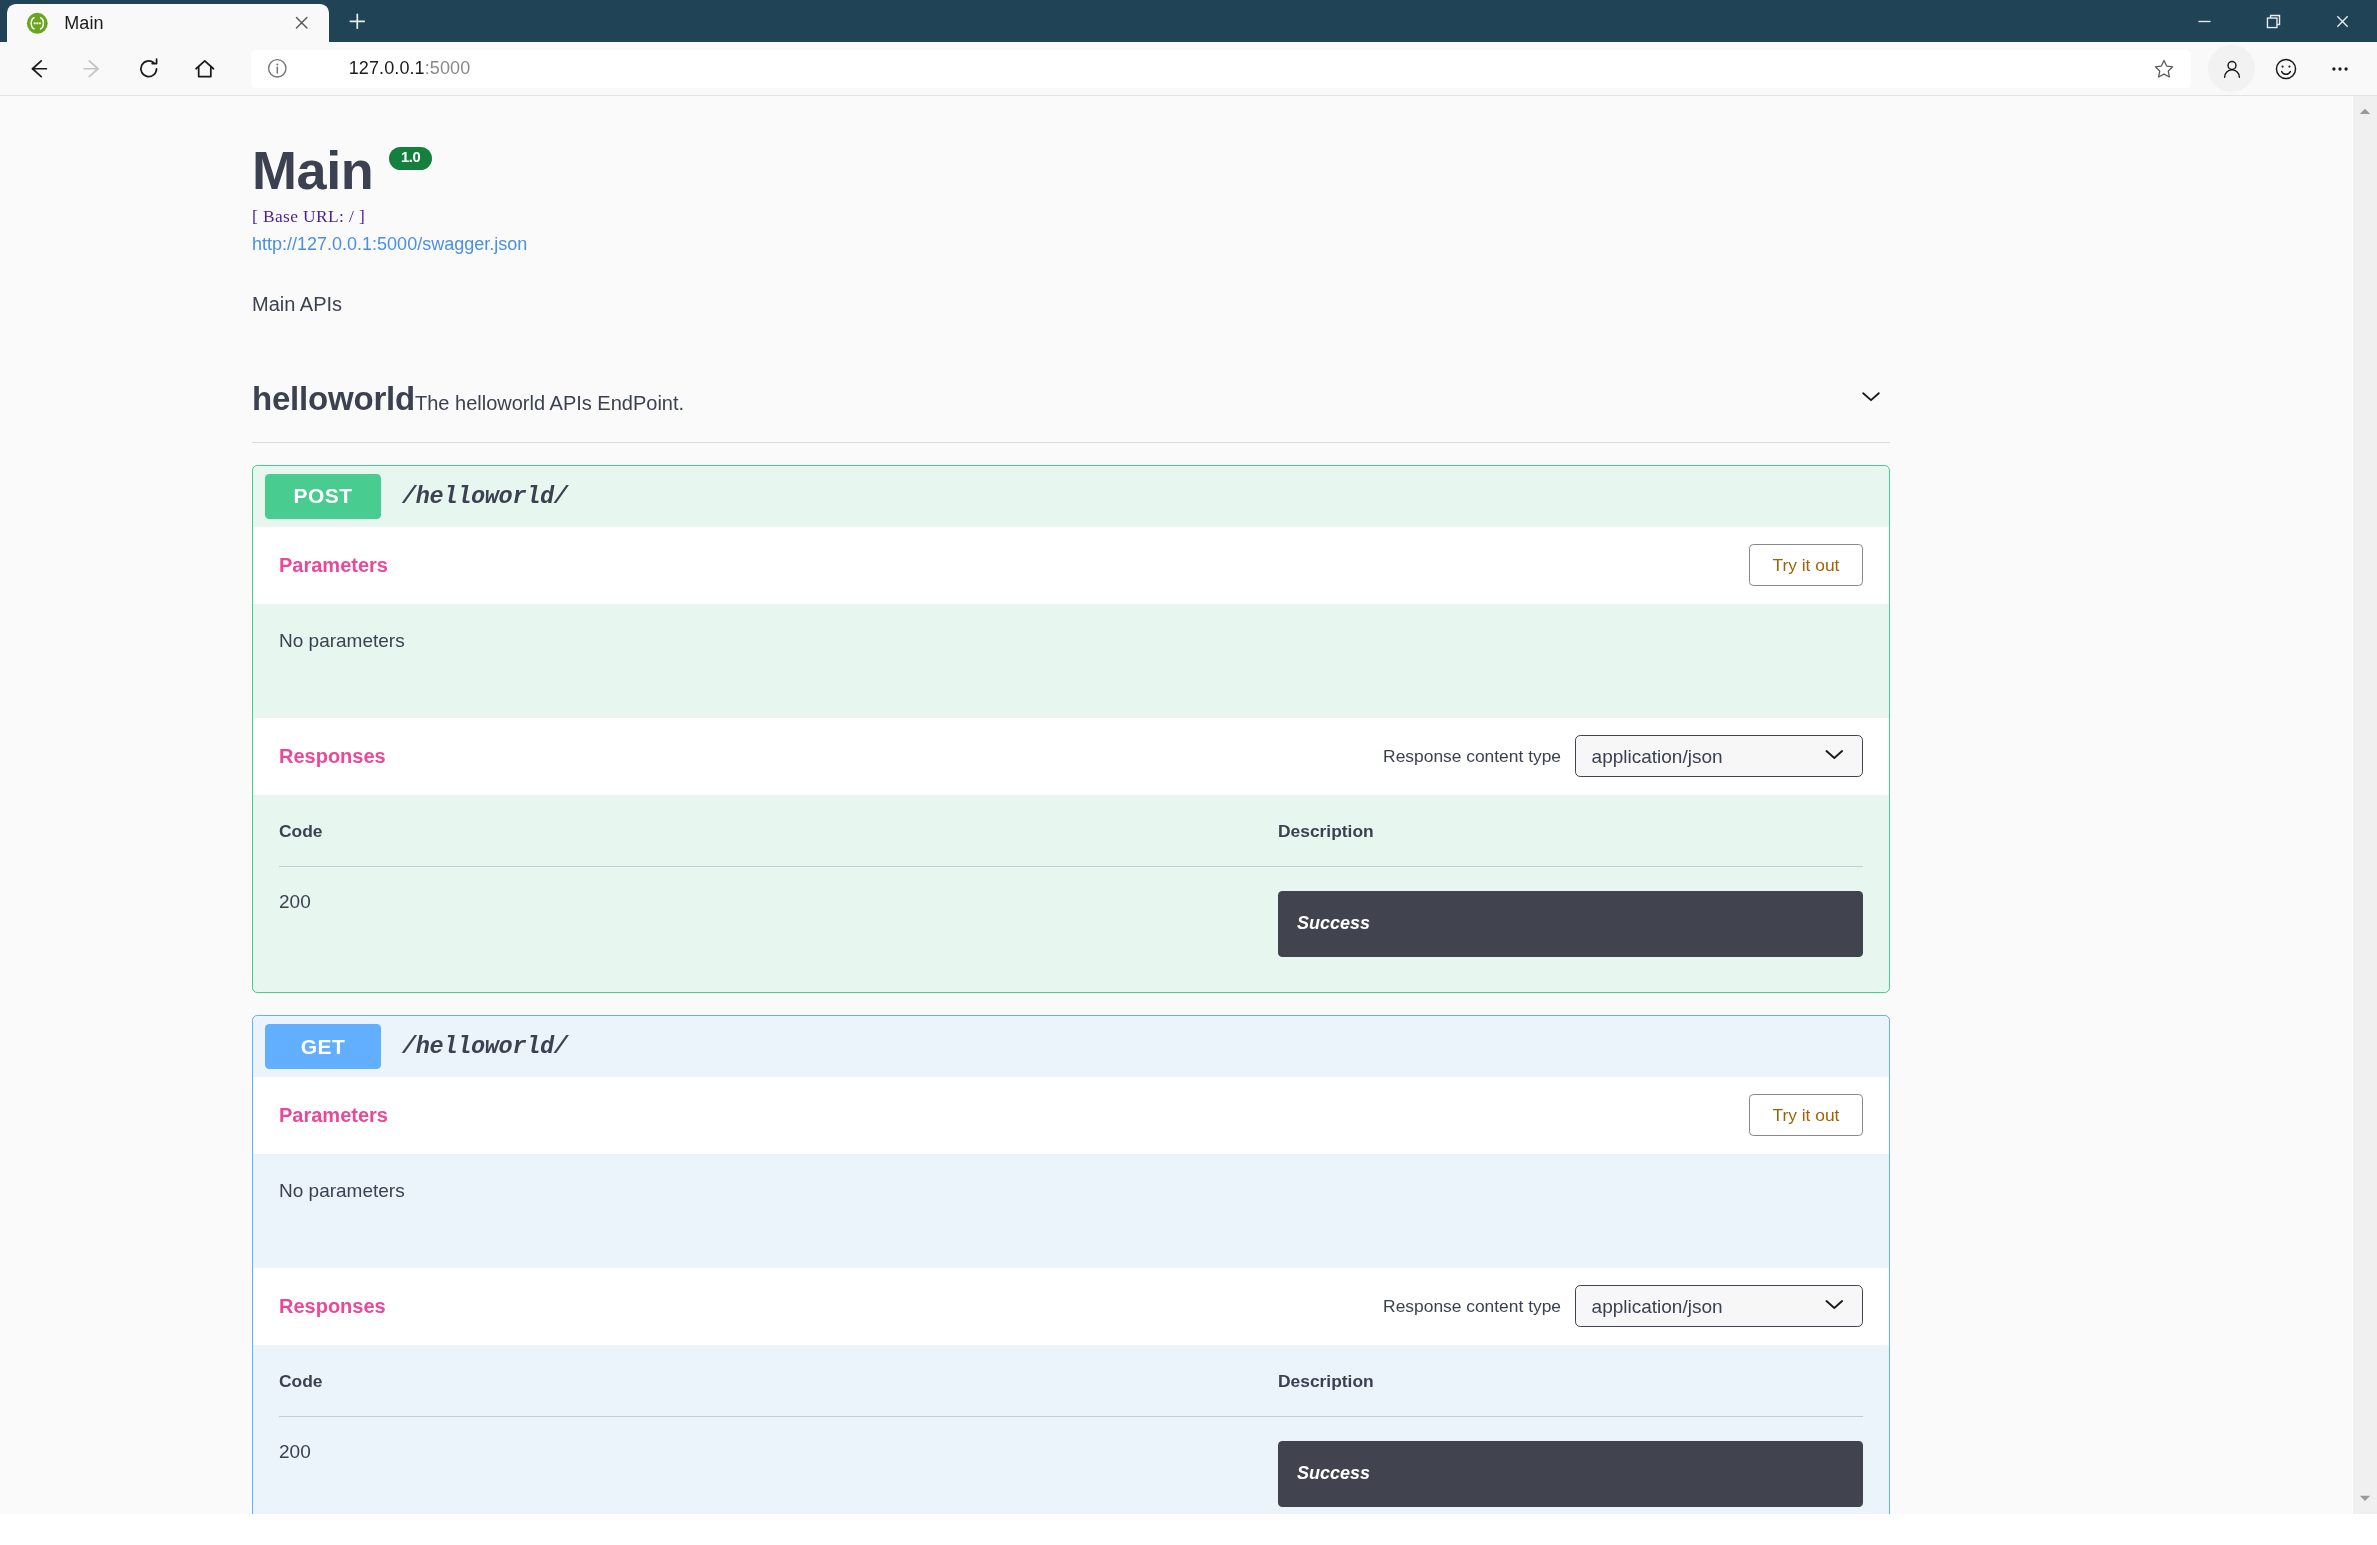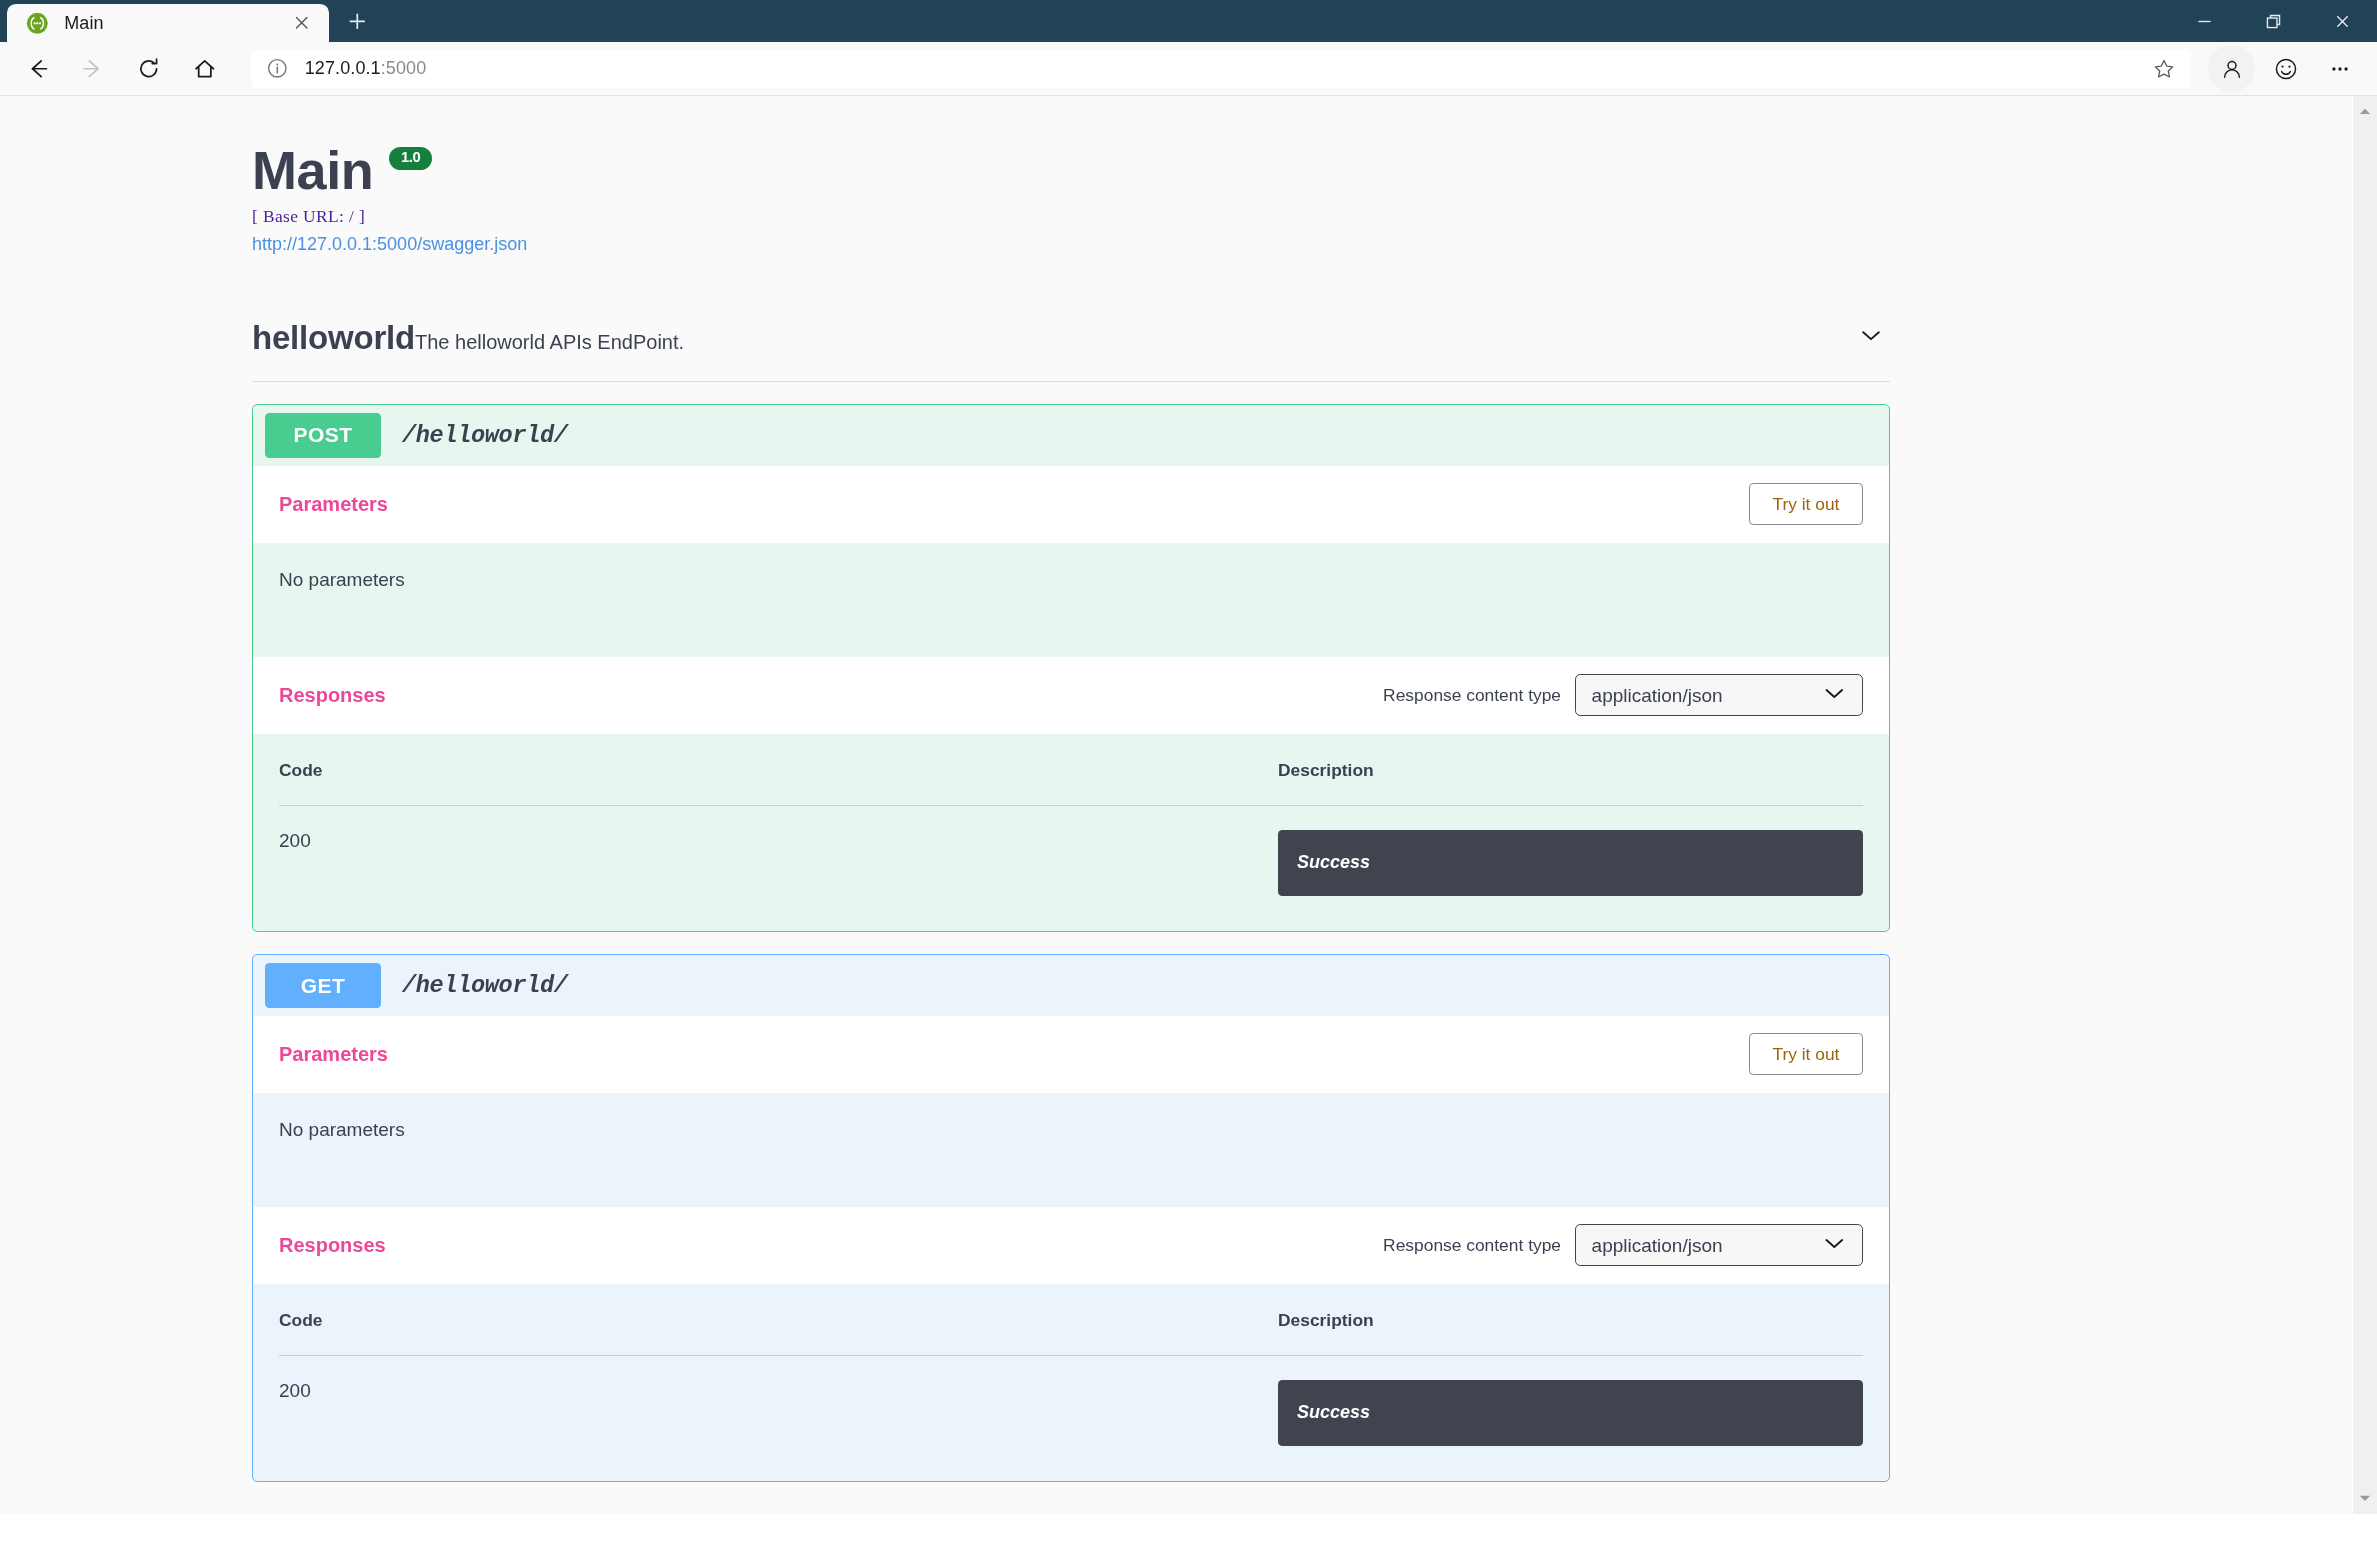--- a/index.html
+++ b/index.html
@@ -125,20 +125,21 @@
   .omnibox {
     flex: 1;
     height: 38px;
     background: #ffffff;
     border-radius: 5.2px;
     display: flex;
     align-items: center;
     margin: 0 10.4px 0 14px;
     padding: 0 8.7px 0 14px;
     box-sizing: border-box;
+    gap: 44px;
   }
   .omni-info {
     width: 26px;
     height: 26px;
     flex: none;
     margin-right: 14px;
     display: flex;
     align-items: center;
     justify-content: center;
   }
@@ -543,20 +544,21 @@
     <div class="page">
       <div class="swagger">
 
         <div class="info-block">
           <h1 class="api-title">
             <span>Main</span>
             <span class="version-badge">1.0</span>
           </h1>
           <div class="base-url">[ Base URL: / ]</div>
           <a class="swagger-link" href="#">http://127.0.0.1:5000/swagger.json</a>
+          <div class="api-description">Main APIs</div>
         </div>
 
         <div class="tag-section">
           <div class="tag-header">
             <span class="tag-name">helloworld</span>
             <span class="tag-desc">The helloworld APIs EndPoint.</span>
             <span class="tag-toggle">
               <svg width="26" height="17.4" viewBox="0 0 30 20">
                 <path d="M6 6 L15 14 L24 6" stroke="#1b1b1b" stroke-width="2.2" fill="none" stroke-linecap="round" stroke-linejoin="round"></path>
               </svg>

